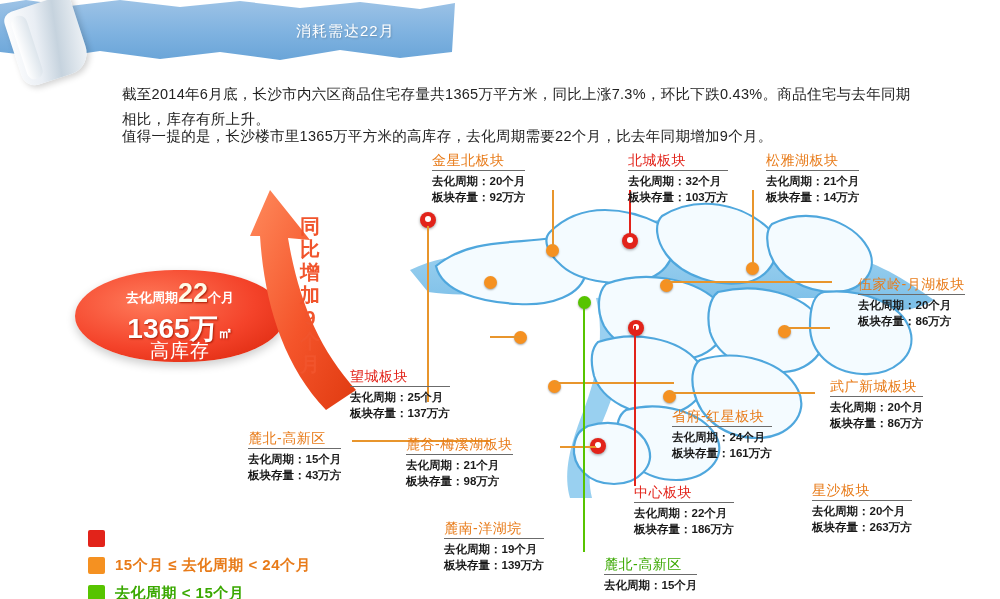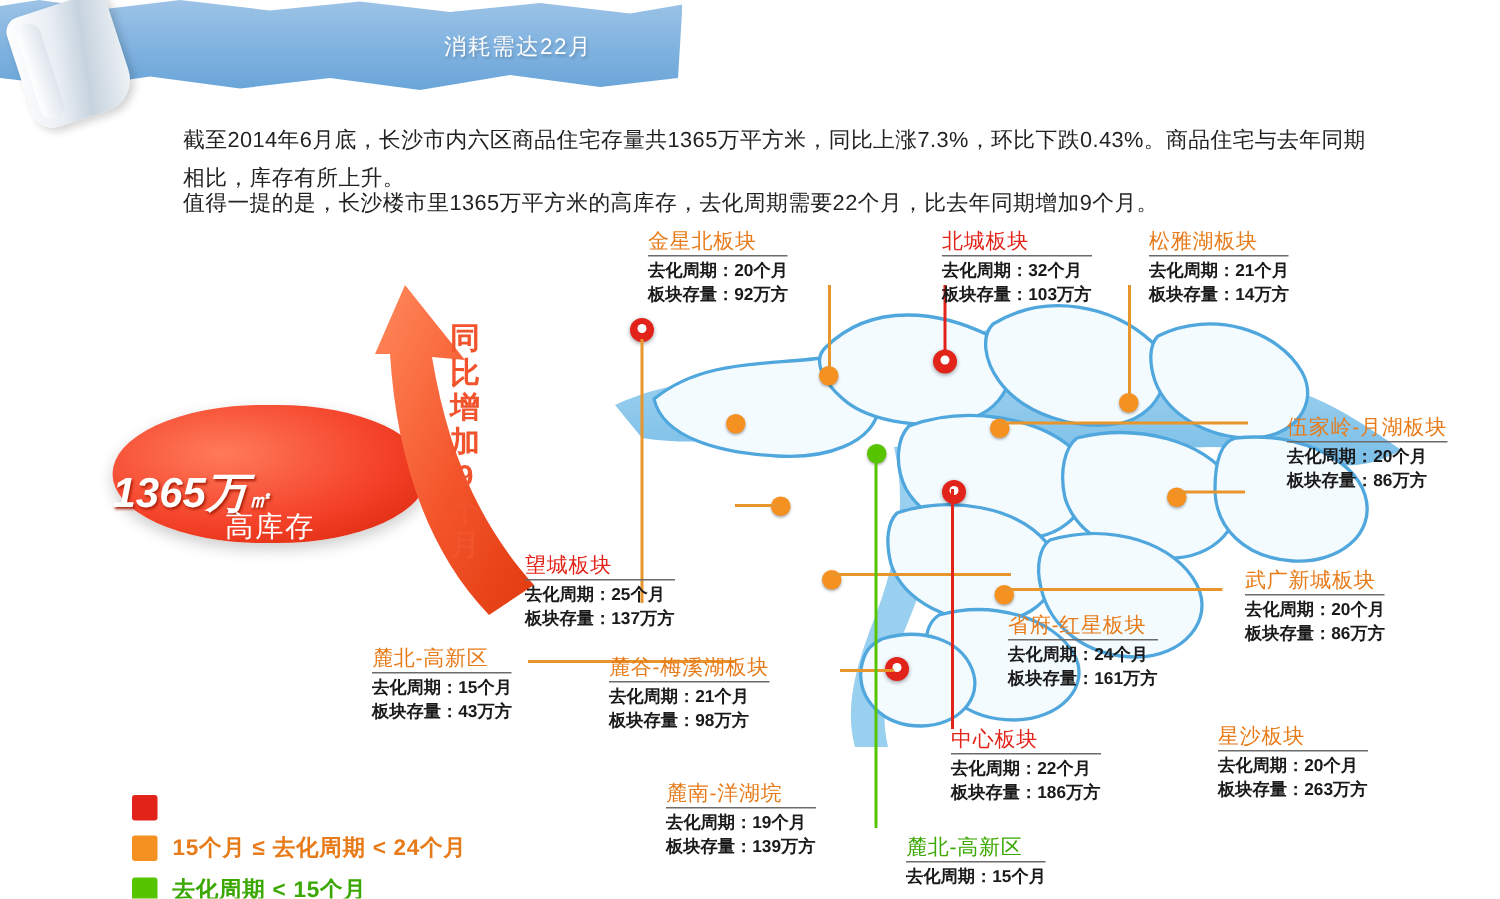--- a/index.html
+++ b/index.html
@@ -51,22 +51,22 @@
     background:radial-gradient(ellipse at 35% 35%,#ff7a5a 0%,#f4432a 55%,#d62207 100%);
     border-radius:104px/48px;
     box-shadow:0 4px 10px rgba(0,0,0,.2);
   }
   .badge-line1{
     position:absolute;left:0;top:8px;width:210px;text-align:center;color:#fff;
     font-size:13px;font-weight:bold;
   }
   .badge-line1 .big{font-size:27px;color:#fffbe8;text-shadow:1px 1px 2px #a81c05;}
   .badge-line2{
-    position:absolute;left:0;top:40px;width:210px;text-align:left;color:#ffffff;
-    font-size:28px;font-weight:bold;text-shadow:1px 1px 2px #a81c05;font-style:italic;
+    position:absolute;left:0;top:40px;width:210px;text-align:center;color:#ffffff;
+    font-size:28px;font-weight:bold;text-shadow:1px 1px 2px #a81c05;
   }
   .badge-line2 .u{font-size:15px;}
   .badge-line3{
     position:absolute;left:0;top:68px;width:210px;text-align:center;color:#fff;
     font-size:19px;font-weight:normal;letter-spacing:1px;
   }
   
   .arrow{position:absolute;left:238px;top:170px;width:130px;height:250px;}
   .arrow-text{
     position:absolute;left:296px;top:215px;width:28px;
@@ -108,20 +108,23 @@
   <div class="banner-torn"></div>
   <div class="banner-roll"></div>
   <div class="banner-sub">消耗需达22月</div>
 </div>
 
 <div class="para" id="p1">截至2014年6月底，长沙市内六区商品住宅存量共1365万平方米，同比上涨7.3%，环比下跌0.43%。商品住宅与去年同期相比，库存有所上升。</div>
 <div class="para" id="p2">值得一提的是，长沙楼市里1365万平方米的高库存，去化周期需要22个月，比去年同期增加9个月。</div>
 
 <div class="badge">
   <div class="badge-bg"></div>
+  <div class="badge-line1">
+    <span>去化周期</span><span class="big">22</span><span>个月</span>
+  </div>
   <div class="badge-line2">
     <span>1365万</span><span class="u">㎡</span>
   </div>
   <div class="badge-line3">高库存</div>
 </div>
 
 <div class="arrow">
   <svg width="130" height="250" viewBox="0 0 130 250">
     <defs>
       <linearGradient id="ag" x1="0" y1="0" x2="1" y2="1">

